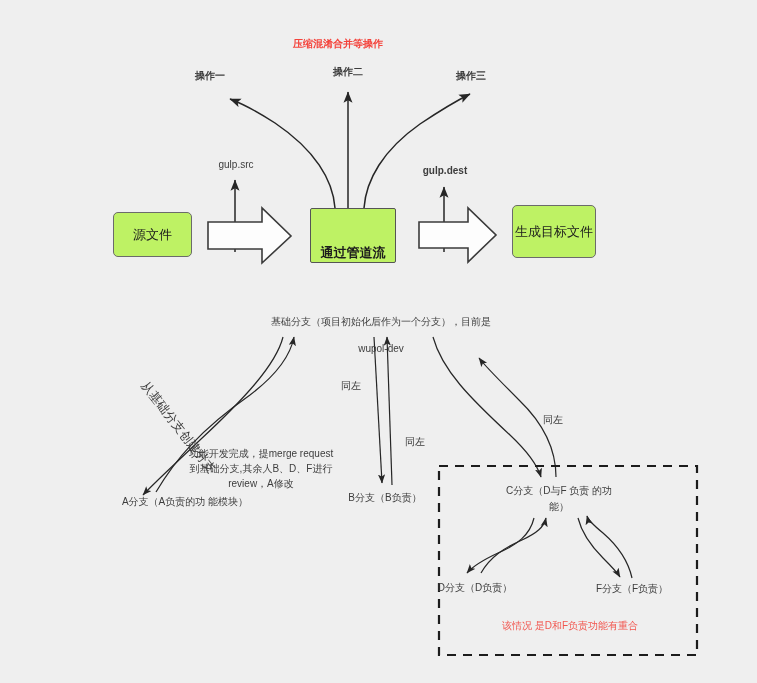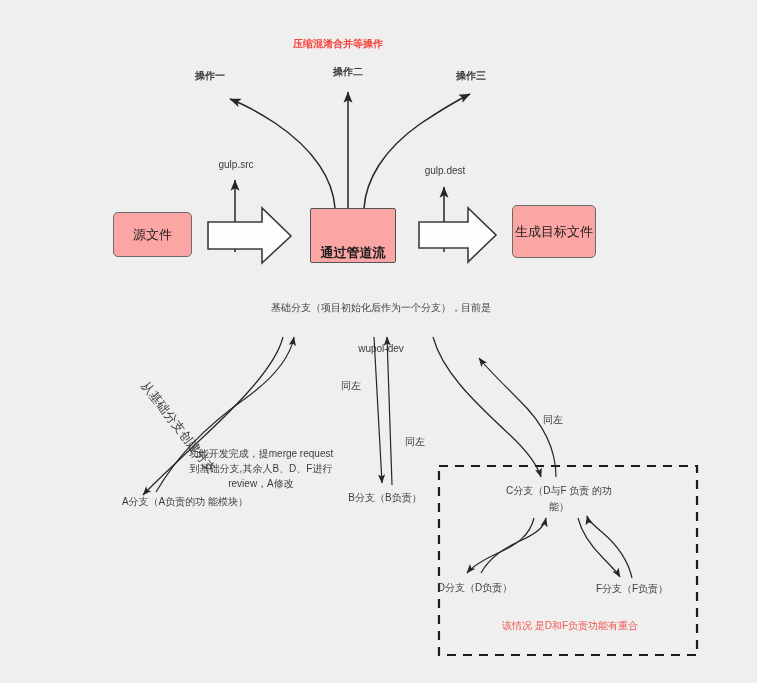--- a/index.html
+++ b/index.html
@@ -36,21 +36,21 @@
     white-space: normal;
   }
   .red {
     color: #f4443c;
   }
   .red-soft {
     color: #f2564f;
   }
   .box {
     position: absolute;
-    background: #fca5a5;
+    background: #bef264;
     border: 1.4px solid #6b6b6b;
     border-radius: 5px;
     display: flex;
     align-items: center;
     justify-content: center;
     font-size: 13px;
     color: #1c1c1c;
     box-sizing: border-box;
   }
   .box.sharp {
@@ -137,33 +137,33 @@
   <rect class="dashbox" x="439" y="466" width="258" height="189"></rect>
 </svg>
 
 <div class="lbl bold red" style="left:283px; top:36px; width:110px;">压缩混淆合并等操作</div>
 
 <div class="lbl bold" style="left:182px; top:68px; width:56px;">操作一</div>
 <div class="lbl bold" style="left:320px; top:64px; width:56px;">操作二</div>
 <div class="lbl bold" style="left:443px; top:68px; width:56px;">操作三</div>
 
 <div class="lbl" style="left:206px; top:157px; width:60px;">gulp.src</div>
-<div class="lbl" style="left:412px; top:163px; width:66px;">gulp.dest</div>
+<div class="lbl" style="left:412px; top:163px; width:66px;font-weight:bold;">gulp.dest</div>
 
 <div class="box" style="left:113px; top:212px; width:79px; height:45px;">
   <span>源文件</span>
 </div>
 <div class="box sharp" style="left:310px; top:208px; width:86px; height:55px;">
   <span>通过管道流</span>
 </div>
 <div class="box" style="left:512px; top:205px; width:84px; height:53px;justify-content:center;">
   <span>生成目标文件</span>
 </div>
 
-<div class="lbl wrap" style="left:256px; top:300px; width:250px;">基础分支（项目初始化后作为一个分支），目前是</div>
+<div class="lbl wrap" style="left:256px; top:314px; width:250px;">基础分支（项目初始化后作为一个分支），目前是</div>
 <div class="lbl" style="left:326px; top:318px; width:110px;margin-top:23px;">wupol-dev</div>
 
 <div class="rot" style="left:150px; top:378px; transform: rotate(52deg);">从基础分支创建分支</div>
 
 <div class="lbl wrap" style="left:185px; top:446px; width:152px; line-height:15px;">功能开发完成，提merge request 到基础分支,其余人B、D、F进行review，A修改</div>
 
 <div class="lbl" style="left:334px; top:378px; width:34px;">同左</div>
 <div class="lbl" style="left:398px; top:434px; width:34px;">同左</div>
 <div class="lbl" style="left:536px; top:412px; width:34px;">同左</div>
 

